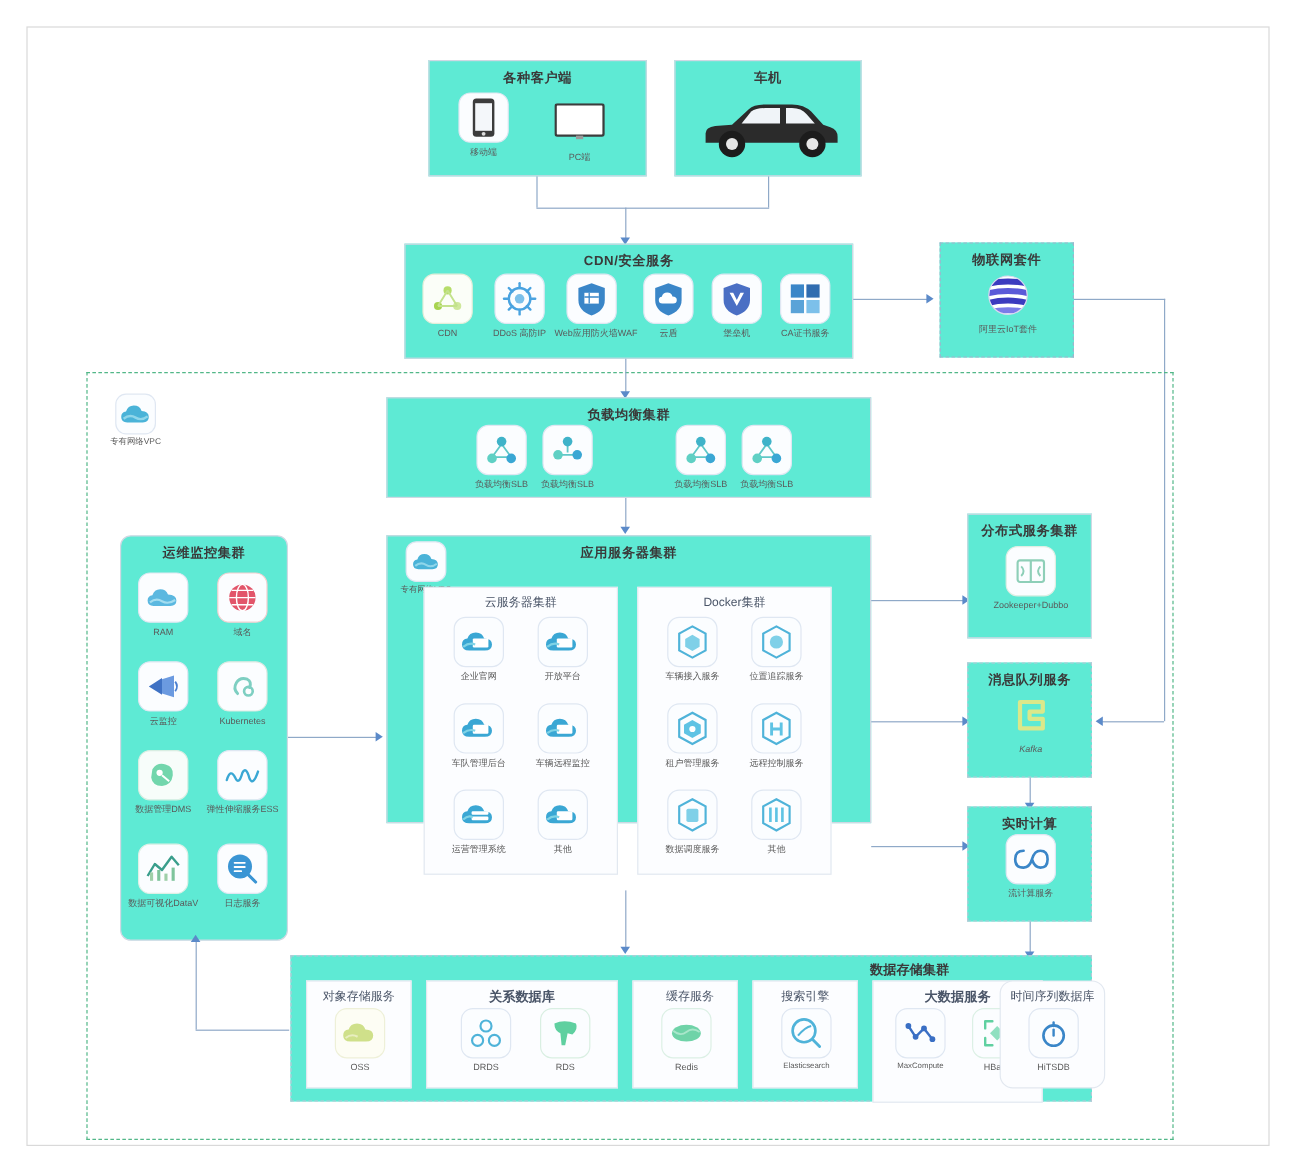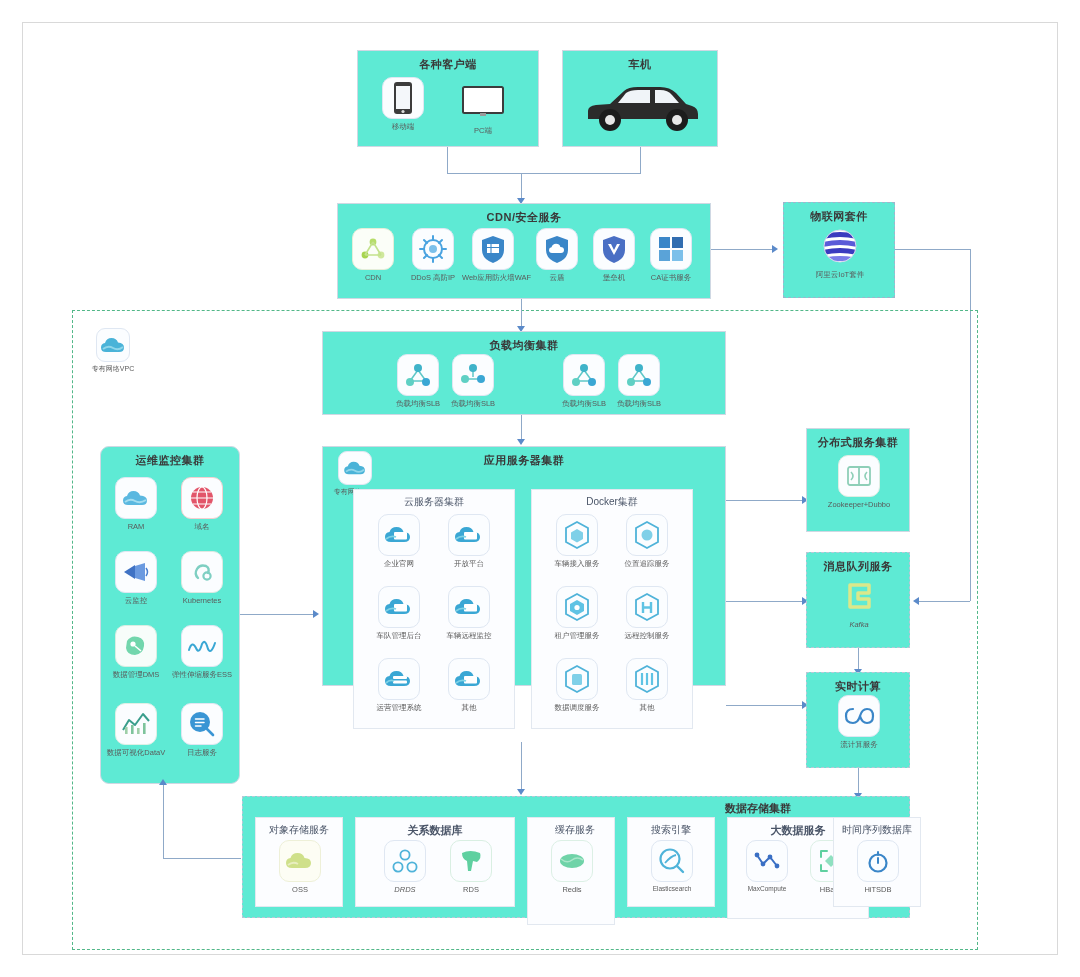--- a/index.html
+++ b/index.html
@@ -649,41 +649,41 @@
             <path d="M8 19 Q2 19 2 14 Q2 9.5 6.5 9 Q8 4 13.5 4 Q19 4 20.5 9 Q27 9.2 27 14 Q27 19 21 19 Z" fill="#cfe08a"></path>
             <path d="M4 16 Q9 12 14 15" stroke="#e8eec0" stroke-width="1.8" fill="none"></path>
           </svg>
         </div>
         <div class="tile-label">OSS</div>
       </div>
     </div>
 
     <div class="sub-box" style="left:112px; top:20px; width:160px; height:90px;">
       <div class="sub-title" style="font-weight:bold;font-size:11px;">关系数据库</div>
-      <div class="tile" style="left:26px; top:22px;font-style:italic;">
+      <div class="tile" style="left:26px; top:22px;">
         <div class="tile-icon">
           <svg width="28" height="28" viewBox="0 0 28 28">
             <circle cx="14" cy="8" r="4.6" fill="none" stroke="#4fb3d9" stroke-width="1.8"></circle>
             <circle cx="7" cy="20" r="4.6" fill="none" stroke="#4fb3d9" stroke-width="1.8"></circle>
             <circle cx="21" cy="20" r="4.6" fill="none" stroke="#4fb3d9" stroke-width="1.8"></circle>
           </svg>
         </div>
         <div class="tile-label">DRDS</div>
       </div>
       <div class="tile" style="left:92px; top:22px;">
         <div class="tile-icon" style="border-color:#d9efe2;">
           <svg width="28" height="28" viewBox="0 0 28 28">
             <path d="M5 6 Q13 2 23 6 Q25 11 20 15 L16 14 L14 24 L11 24 L10 14 Q5 12 5 6 Z" fill="#5fd0a0"></path>
           </svg>
         </div>
         <div class="tile-label">RDS</div>
       </div>
     </div>
 
-    <div class="sub-box" style="left:284px; top:20px; width:88px; height:108px;padding-left:8px;">
+    <div class="sub-box" style="left:284px; top:20px; width:88px; height:90px;padding-left:8px;">
       <div class="sub-title">缓存服务</div>
       <div class="tile" style="left:21px; top:22px;">
         <div class="tile-icon" style="border-color:#dcf0e5;">
           <svg width="30" height="24" viewBox="0 0 30 24">
             <ellipse cx="15" cy="12" rx="12" ry="7" fill="#6fd3a8"></ellipse>
             <path d="M4 10 Q10 15 15 11 Q20 7 26 11" stroke="#a9e6ca" stroke-width="1.6" fill="none"></path>
           </svg>
         </div>
         <div class="tile-label">Redis</div>
       </div>
@@ -721,21 +721,21 @@
         <div class="tile-icon" style="border-color:#dcf0e5;">
           <svg width="28" height="28" viewBox="0 0 28 28">
             <path d="M4 4 L10 4 M4 4 L4 10 M24 4 L18 4 M24 4 L24 10 M4 24 L10 24 M4 24 L4 18 M24 24 L18 24 M24 24 L24 18" stroke="#5fd0a0" stroke-width="2" fill="none" stroke-linecap="round"></path>
             <path d="M14 8 L20 14 L14 20 L8 14 Z" fill="#8fe0c0"></path>
           </svg>
         </div>
         <div class="tile-label">HBase</div>
       </div>
     </div>
 
-    <div class="sub-box" style="left:590px; top:20px; width:88px; height:90px;">
+    <div class="sub-box" style="left:590px; top:20px; width:88px; height:90px;border-radius:11px;">
       <div class="sub-title">时间序列数据库</div>
       <div class="tile" style="left:21px; top:22px;">
         <div class="tile-icon">
           <svg width="26" height="28" viewBox="0 0 26 28">
             <circle cx="13" cy="16" r="8.5" fill="none" stroke="#3a86c8" stroke-width="2.2"></circle>
             <path d="M13 16 L13 11" stroke="#3a86c8" stroke-width="2" stroke-linecap="round"></path>
             <path d="M13 5 L13 8" stroke="#3a86c8" stroke-width="2" stroke-linecap="round"></path>
           </svg>
         </div>
         <div class="tile-label w">HiTSDB</div>

